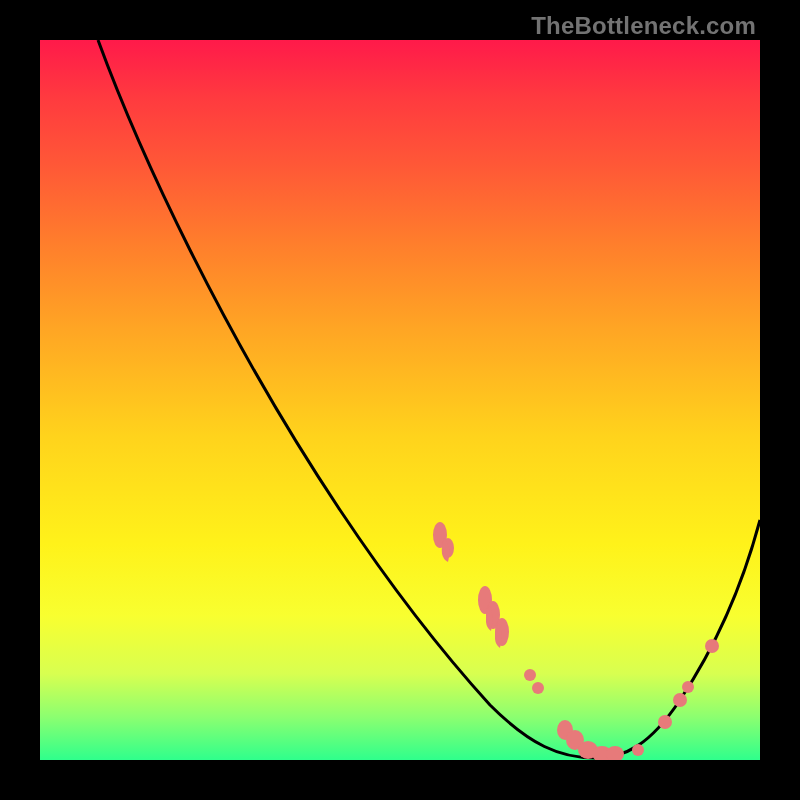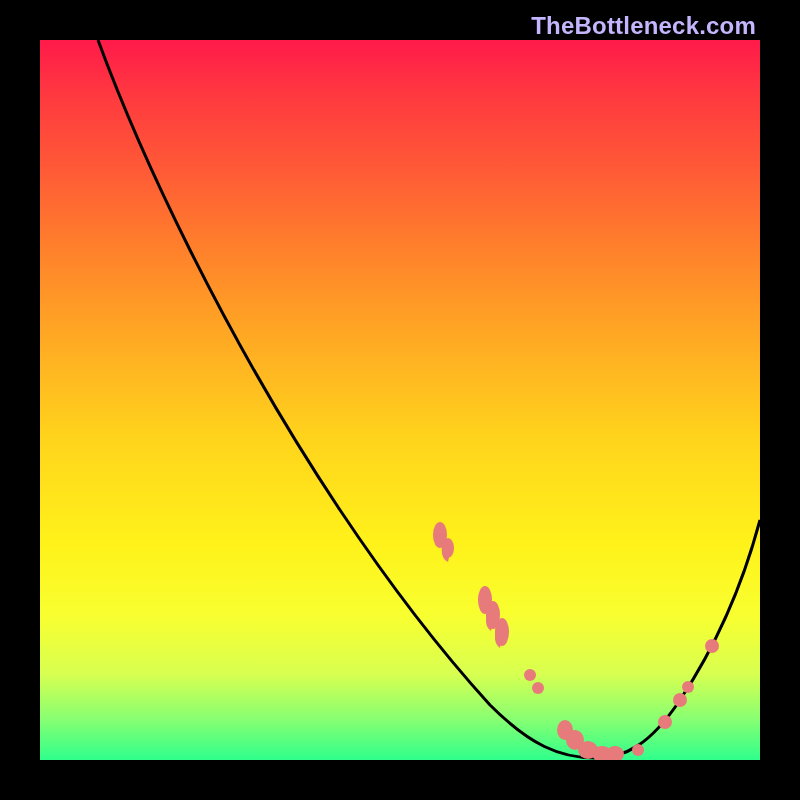--- a/index.html
+++ b/index.html
@@ -27,21 +27,21 @@
       #fff21a 70%,
       #f8ff30 80%,
       #d8ff50 88%,
       #8cff70 94%,
       #2fff8c 100%);
   }
   .watermark {
     position: absolute;
     top: 12px;
     right: 44px;
-    color: #c4b5fd;
+    color: #737373;
     font-size: 24px;
     font-weight: 600;
     letter-spacing: 0.2px;
   }
   svg.curve {
     position: absolute;
     left: 0;
     top: 0;
     width: 720px;
     height: 720px;

